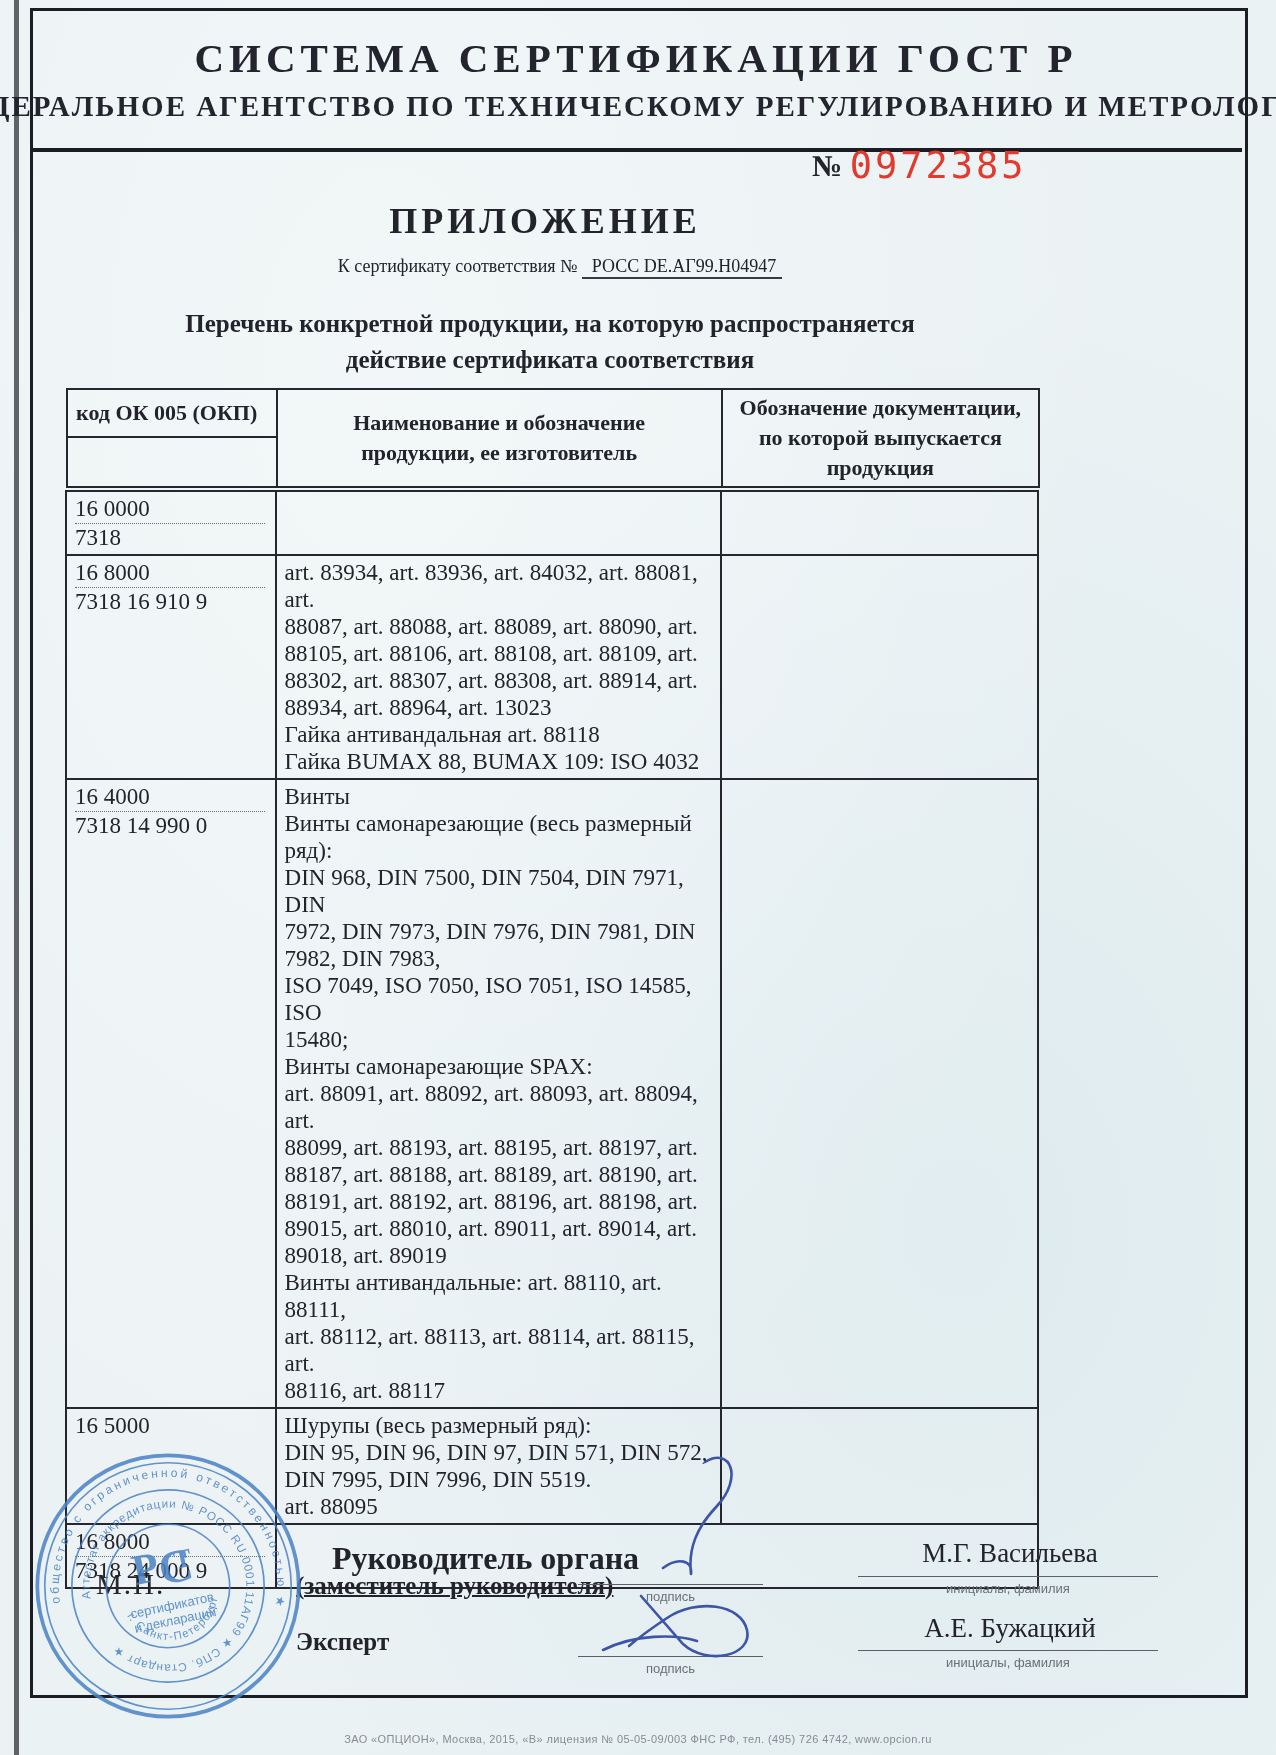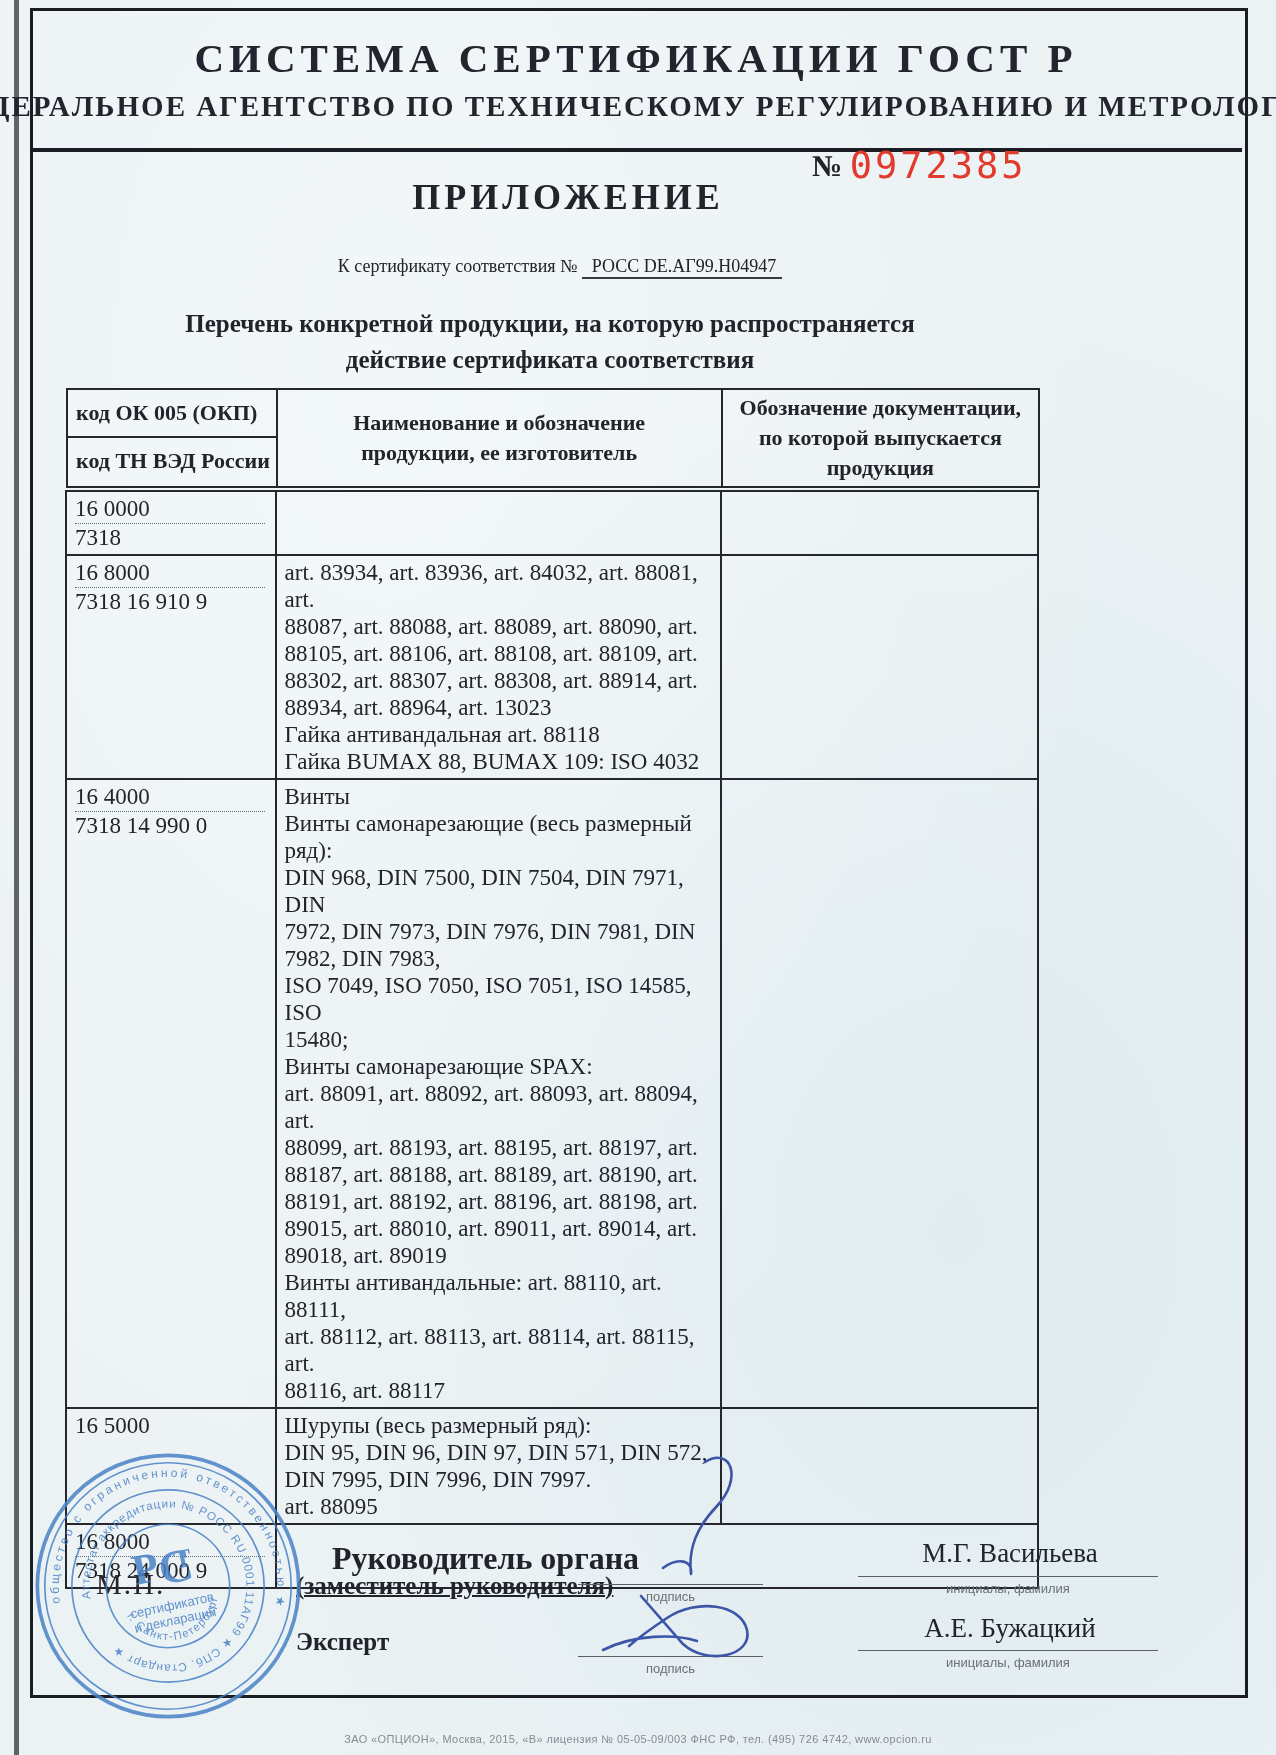--- a/index.html
+++ b/index.html
@@ -16,21 +16,21 @@
     overflow:hidden;
   }
   .scan-edge{position:absolute;left:14px;top:0;width:5px;height:100%;background:#30333a;opacity:.75;}
   .frame{position:absolute;left:30px;top:8px;width:1212px;height:1684px;border:3px solid #1c1d24;}
   .band{position:absolute;left:30px;top:8px;width:1212px;height:140px;border-bottom:4px solid #1c1d24;
         display:flex;flex-direction:column;align-items:center;justify-content:center;gap:8px;}
   .band .t1{font-size:41px;font-weight:bold;letter-spacing:5px;color:#23242e;}
   .band .t2{font-size:29px;font-weight:bold;letter-spacing:2px;color:#23242e;white-space:nowrap;}
   .blankno{position:absolute;left:812px;top:144px;font-size:30px;font-weight:bold;}
   .blankno .digits{font-family:"DejaVu Sans Mono",monospace;font-weight:normal;font-size:37px;letter-spacing:3px;vertical-align:-2px;}
-  .doc-title{position:absolute;left:0;top:176px;width:1090px;text-align:center;font-size:36px;font-weight:bold;letter-spacing:4px;padding-left:23px;}
+  .doc-title{position:absolute;left:0;top:200px;width:1090px;text-align:center;font-size:36px;font-weight:bold;letter-spacing:4px;}
   .cert-line{position:absolute;left:0;top:256px;width:1120px;text-align:center;font-size:18px;}
   .cert-line .num{border-bottom:2px solid #3a3a42;padding:0 6px 1px 10px;}
   .purpose{position:absolute;left:65px;top:306px;width:970px;text-align:center;
            font-size:25px;font-weight:bold;line-height:36px;white-space:pre-line;}
   
   .thead{position:absolute;left:66px;top:388px;width:970px;height:96px;border:2px solid #26262e;
          display:grid;grid-template-columns:21.6% 45.9% 32.5%;background:rgba(255,255,255,.12);}
   .thead .c{border-right:2px solid #26262e;}
   .thead .c:last-child{border-right:none;}
   .hc1-top{height:46px;border-bottom:2px solid #26262e;display:flex;align-items:center;padding-left:8px;
@@ -93,21 +93,20 @@
     <span>К сертификату соответствия №</span>
     <span class="num">РОСС DE.АГ99.Н04947</span>
   </div>
 
   <div class="purpose">Перечень конкретной продукции,  на которую распространяется
 действие сертификата соответствия</div>
 
   <div class="thead">
     <div class="c">
       <div class="hc1-top">код ОК 005 (ОКП)</div>
-      <div class="hc1-bot">код ТН ВЭД России</div>
     </div>
     <div class="c hcc">Наименование и обозначение
 продукции, ее изготовитель</div>
     <div class="c hcc">Обозначение документации,
 по которой выпускается продукция</div>
   </div>
 
   <div class="tbody">
     <div class="trow">
       <div class="td">
@@ -156,21 +155,21 @@
 88116, art. 88117</div>
       <div class="td"></div>
     </div>
     <div class="trow">
       <div class="td">
         <span class="code-top nodash">16 5000</span>
         <span></span>
       </div>
       <div class="td name">Шурупы (весь размерный ряд):
 DIN 95, DIN 96, DIN 97, DIN 571, DIN 572,
-DIN 7995, DIN 7996, DIN 7997.
+DIN 7995, DIN 7996, DIN 5519.
 art. 88095</div>
       <div class="td"></div>
     </div>
     <div class="trow">
       <div class="td">
         <span class="code-top">16 8000</span>
         <span>7318 24 000 9</span>
       </div>
       <div class="td"></div>
     </div>

